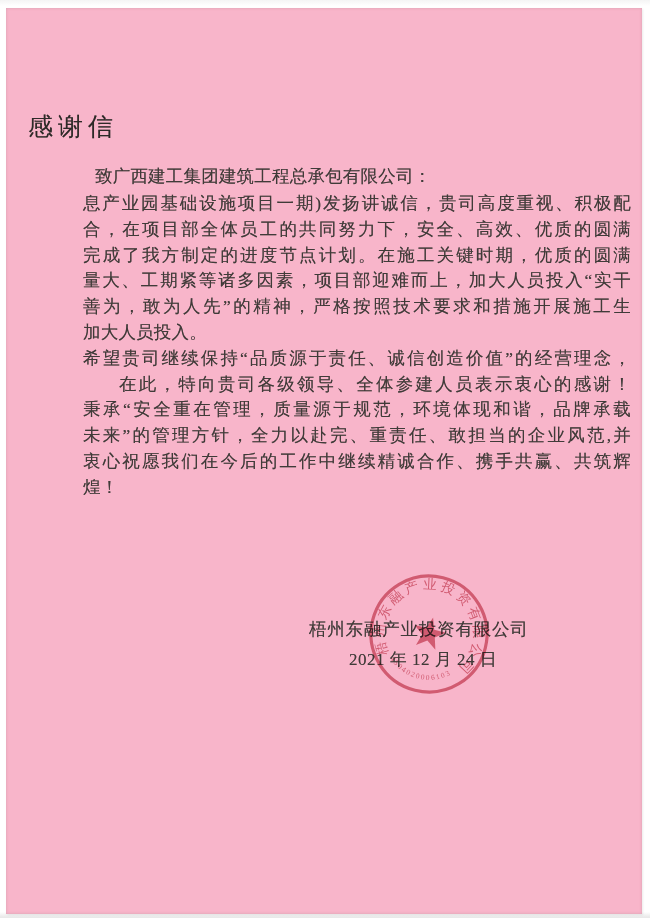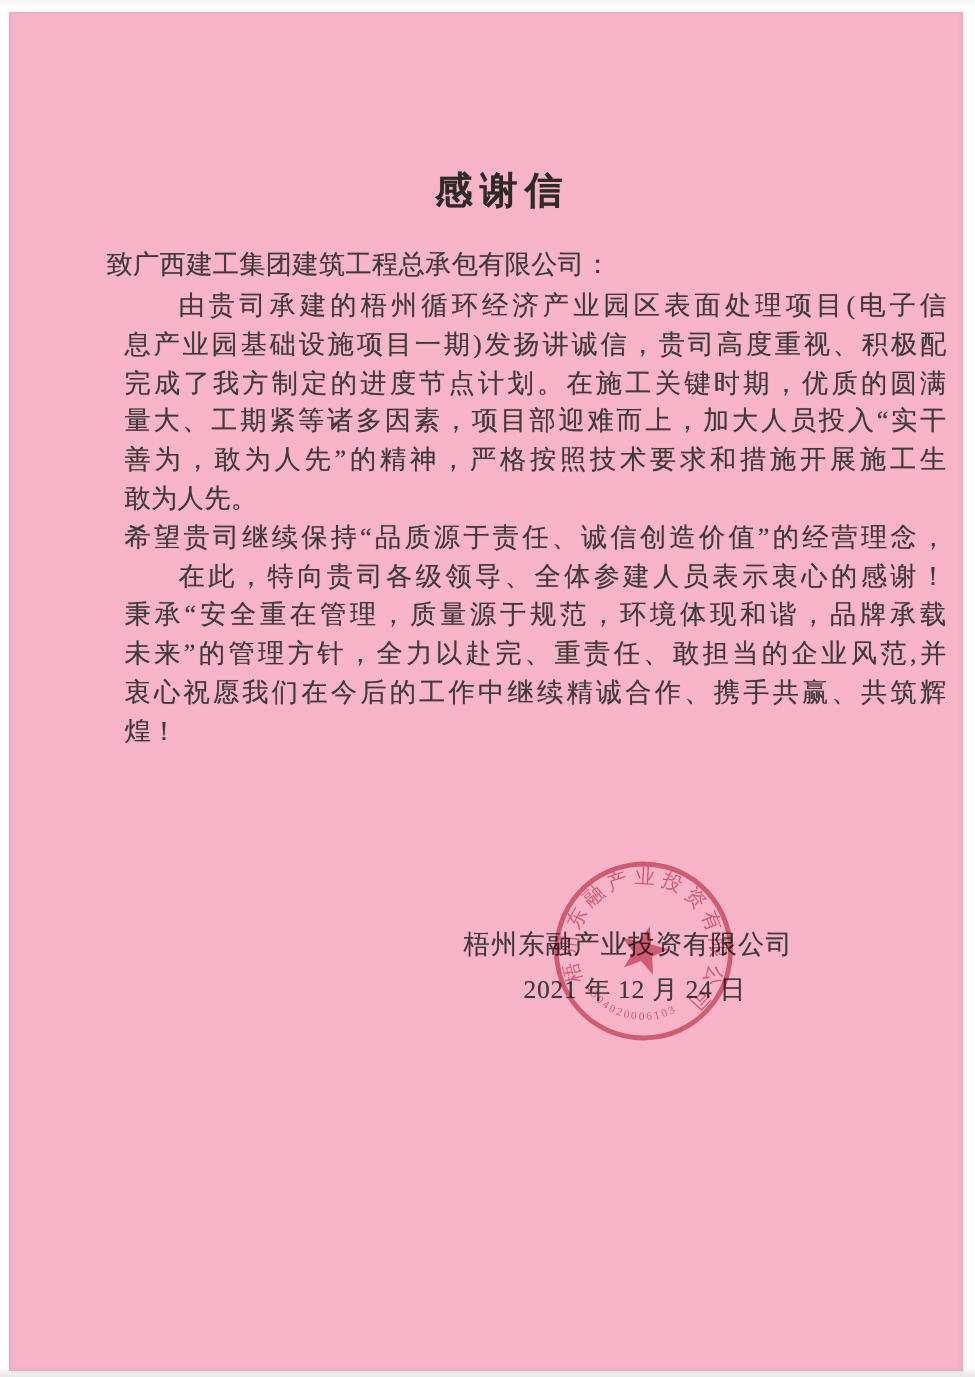--- a/index.html
+++ b/index.html
@@ -21,27 +21,26 @@
     position:absolute;left:0;top:0;width:650px;height:918px;
     background:linear-gradient(180deg,#f4f4f4 0,#ffffff 6px,#ffffff 912px,#e9e9e9 917px);
   }
   .paper{
     position:absolute;left:6px;top:8px;width:636px;height:906px;
     background:var(--paper);
     box-shadow:0 0 3px rgba(120,90,100,0.25) inset, 1px 1px 2px rgba(0,0,0,0.08);
   }
   .title{
     position:absolute;left:0;top:102px;width:100%;
-    text-align:center;
     padding-left:22px;box-sizing:border-box;
-    font-size:25px;font-weight:bold;letter-spacing:5px;
+    font-size:25px;font-weight:normal;letter-spacing:5px;
     color:var(--title-ink);
   }
   .greeting{
-    position:absolute;left:65px;top:156px;width:548px;
+    position:absolute;left:89px;top:156px;width:548px;
     font-size:17.5px;line-height:24px;
     color:var(--ink);
     letter-spacing:0.2px;
   }
   .body-block{
     position:absolute;left:77px;top:183px;width:548px;
     font-size:17.5px;line-height:25.8px;
     color:var(--ink);
     letter-spacing:0.2px;
   }
@@ -79,26 +78,26 @@
 
 <div class="scan-bed"></div>
 
 <div class="paper">
 
   <div class="title soft-ink">感谢信</div>
 
   <div class="greeting soft-ink">致广西建工集团建筑工程总承包有限公司：</div>
 
   <div class="body-block">
-    <div class="line indent soft-ink">由贵司承建的梧州循环经济产业园区表面处理项目(电子信</div>
     <div class="line soft-ink">息产业园基础设施项目一期)发扬讲诚信，贵司高度重视、积极配</div>
+    <div class="line soft-ink">合，在项目部全体员工的共同努力下，安全、高效、优质的圆满</div>
     <div class="line soft-ink">完成了我方制定的进度节点计划。在施工关键时期，优质的圆满</div>
     <div class="line soft-ink">量大、工期紧等诸多因素，项目部迎难而上，加大人员投入“实干</div>
     <div class="line soft-ink">善为，敢为人先”的精神，严格按照技术要求和措施开展施工生</div>
-    <div class="line short soft-ink">敢为人先。</div>
+    <div class="line short soft-ink">加大人员投入。</div>
     <div class="line soft-ink">希望贵司继续保持“品质源于责任、诚信创造价值”的经营理念，</div>
     <div class="line indent soft-ink">在此，特向贵司各级领导、全体参建人员表示衷心的感谢！</div>
     <div class="line soft-ink">秉承“安全重在管理，质量源于规范，环境体现和谐，品牌承载</div>
     <div class="line soft-ink">未来”的管理方针，全力以赴完、重责任、敢担当的企业风范,并</div>
     <div class="line soft-ink">衷心祝愿我们在今后的工作中继续精诚合作、携手共赢、共筑辉</div>
     <div class="line short soft-ink">煌！</div>
   </div>
 
   <div class="signature soft-ink">梧州东融产业投资有限公司</div>
   <div class="sign-date soft-ink">2021 年 12 月 24 日</div>

